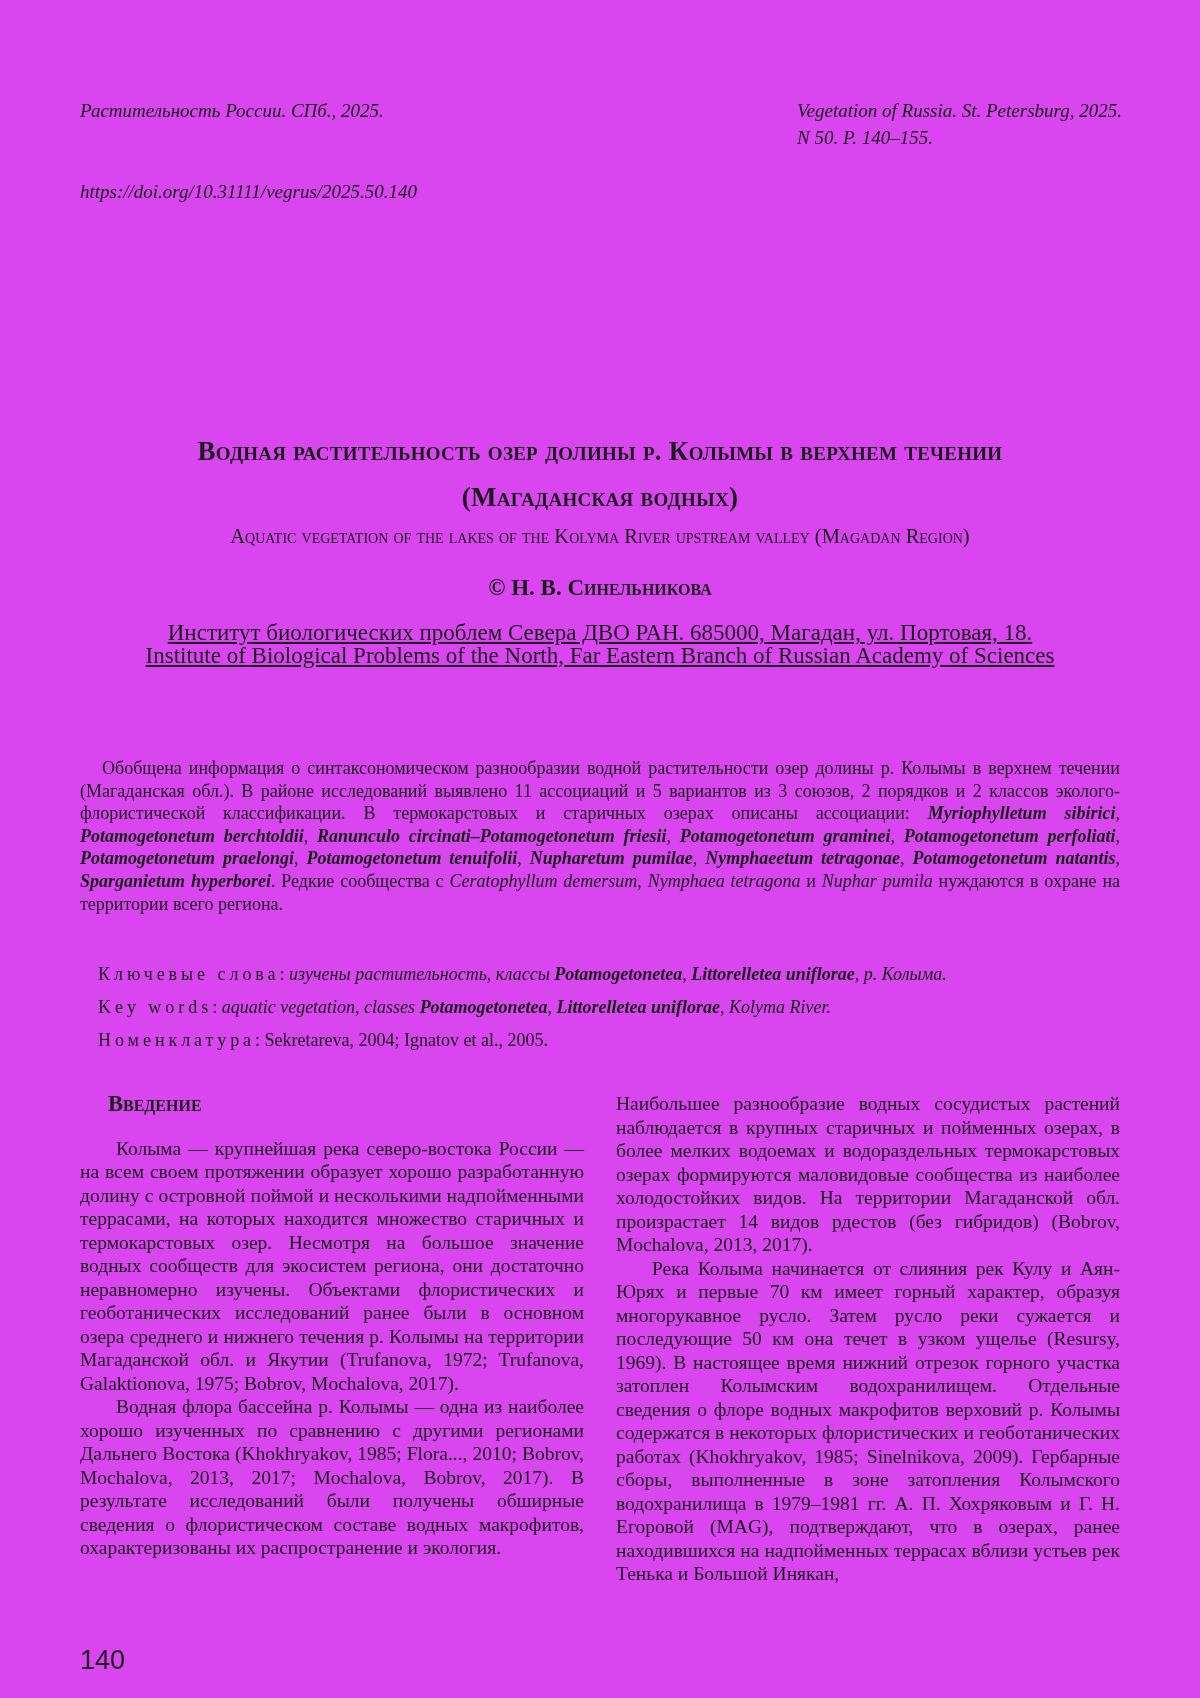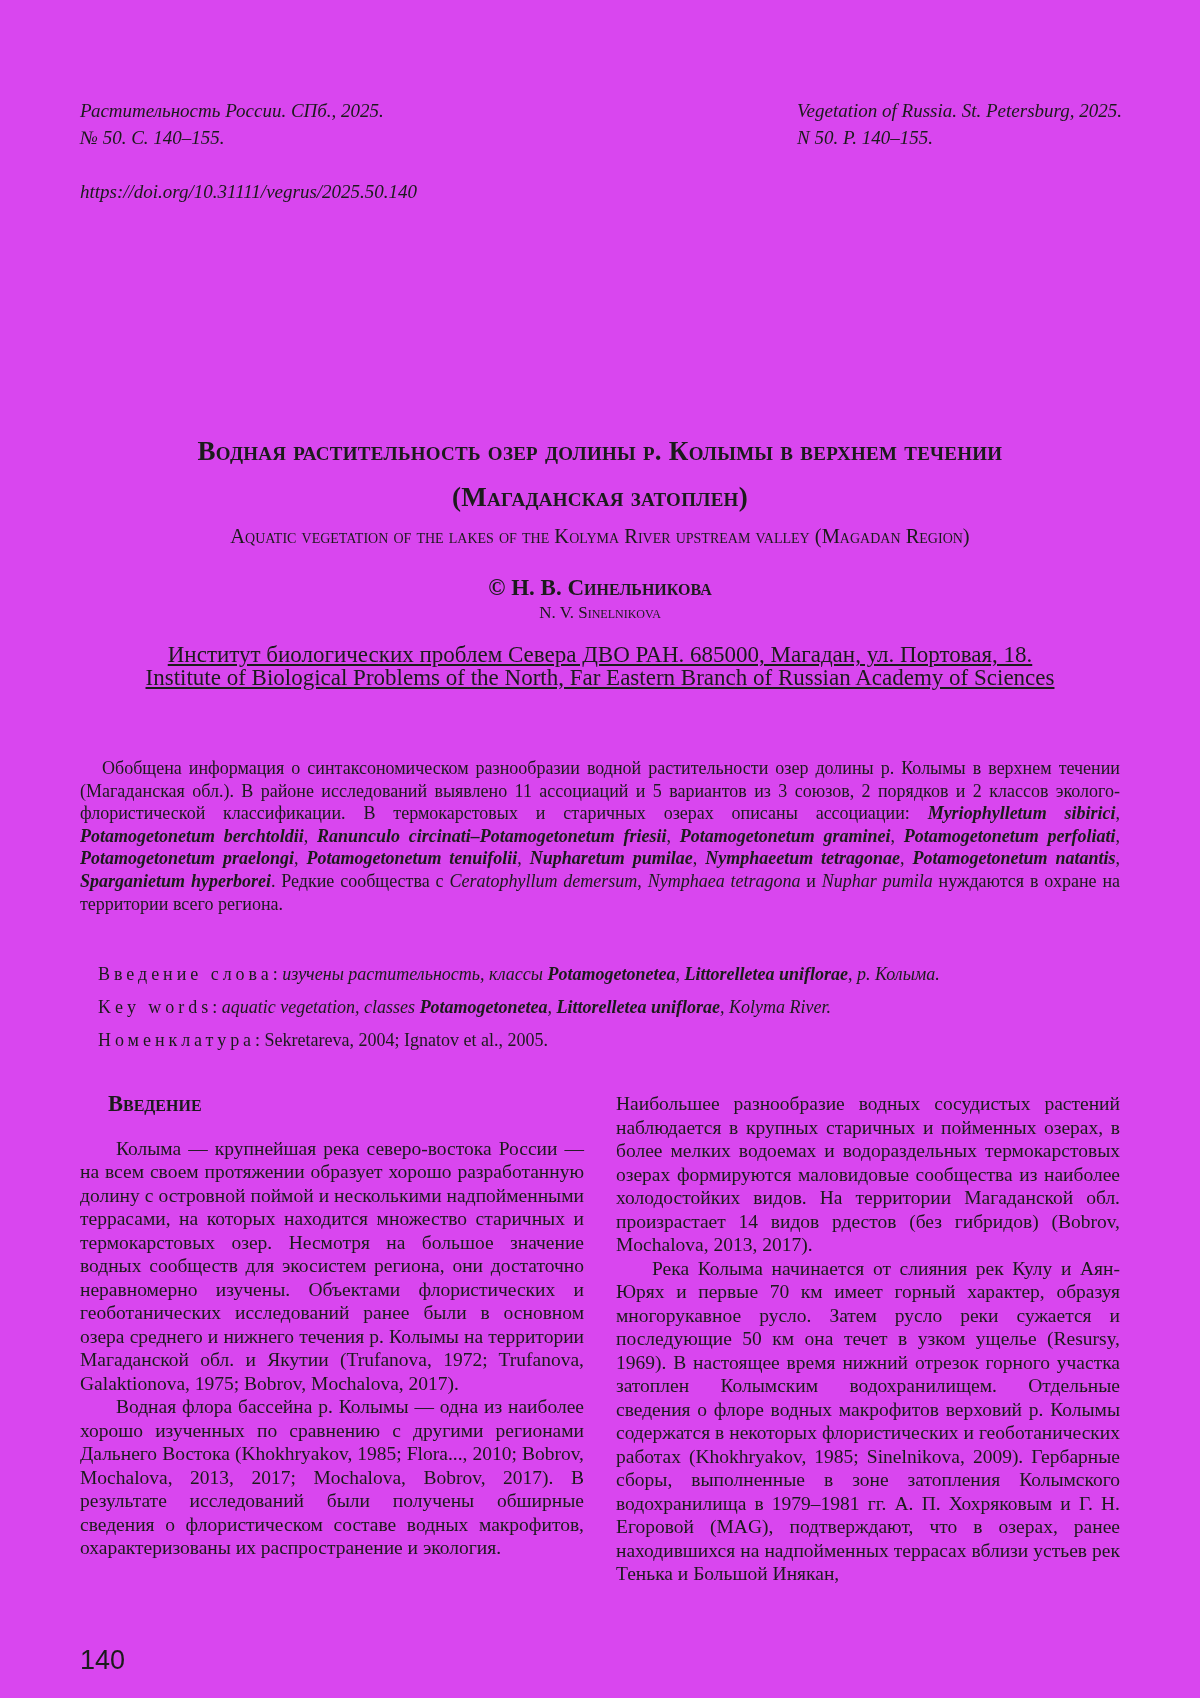--- a/index.html
+++ b/index.html
@@ -149,46 +149,44 @@
   }
 </style>
 </head>
 <body>
 
 <div class="page">
 
   <div class="journal-header">
     <div class="left">
       <div>Растительность России. СПб., 2025.</div>
-      <div>№ 50. С. 140–155.</div>
     </div>
     <div class="right">
       <div>Vegetation of Russia. St. Petersburg, 2025.</div>
       <div>N 50. P. 140–155.</div>
     </div>
   </div>
 
   <div class="doi-line">https://doi.org/10.31111/vegrus/2025.50.140</div>
 
   <div class="title-block">
     <div class="title-ru">Водная растительность озер долины р. Колымы в верхнем течении</div>
-    <div class="title-ru">(Магаданская затоплен)</div>
+    <div class="title-ru">(Магаданская водных)</div>
     <div class="title-en">Aquatic vegetation of the lakes of the Kolyma River upstream valley (Magadan Region)</div>
     <div class="author-ru">© Н. В. Синельникова</div>
-    <div class="author-en">N. V. Sinelnikova</div>
     <div class="affiliation">
       <div>Институт биологических проблем Севера ДВО РАН. 685000, Магадан, ул. Портовая, 18.</div>
       <div>Institute of Biological Problems of the North, Far Eastern Branch of Russian Academy of Sciences</div>
     </div>
   </div>
 
   <div class="abstract"><span>Обобщена информация о синтаксономическом разнообразии водной растительности озер долины р. Колымы в верхнем течении (Магаданская обл.). В районе исследований выявлено 11 ассоциаций и 5 вариантов из 3 союзов, 2 порядков и 2 классов эколого-флористической классификации. В термокарстовых и старичных озерах описаны ассоциации: </span><span class="seg-bi">Myriophylletum sibirici</span><span>, </span><span class="seg-bi">Potamogetonetum berchtoldii</span><span>, </span><span class="seg-bi">Ranunculo circinati–Potamogetonetum friesii</span><span>, </span><span class="seg-bi">Potamogetonetum graminei</span><span>, </span><span class="seg-bi">Potamogetonetum perfoliati</span><span>, </span><span class="seg-bi">Potamogetonetum praelongi</span><span>, </span><span class="seg-bi">Potamogetonetum tenuifolii</span><span>, </span><span class="seg-bi">Nupharetum pumilae</span><span>, </span><span class="seg-bi">Nymphaeetum tetragonae</span><span>, </span><span class="seg-bi">Potamogetonetum natantis</span><span>, </span><span class="seg-bi">Sparganietum hyperborei</span><span>. Редкие сообщества с </span><span class="seg-i">Ceratophyllum demersum</span><span>, </span><span class="seg-i">Nymphaea tetragona</span><span> и </span><span class="seg-i">Nuphar pumila</span><span> нуждаются в охране на территории всего региона.</span></div>
 
   <div class="keywords-block">
-    <p class="kw-line"><span class="spaced-label">Введение слова</span><span><span>: </span><span class="seg-i">изучены растительность, классы </span><span class="seg-bi">Potamogetonetea</span><span class="seg-i">, </span><span class="seg-bi">Littorelletea uniflorae</span><span class="seg-i">, р. Колыма.</span></span></p>
+    <p class="kw-line"><span class="spaced-label">Ключевые слова</span><span><span>: </span><span class="seg-i">изучены растительность, классы </span><span class="seg-bi">Potamogetonetea</span><span class="seg-i">, </span><span class="seg-bi">Littorelletea uniflorae</span><span class="seg-i">, р. Колыма.</span></span></p>
     <p class="kw-line"><span class="spaced-label">Key words</span><span><span>: </span><span class="seg-i">aquatic vegetation, classes </span><span class="seg-bi">Potamogetonetea</span><span class="seg-i">, </span><span class="seg-bi">Littorelletea uniflorae</span><span class="seg-i">, Kolyma River.</span></span></p>
     <p class="kw-line"><span class="spaced-label">Номенклатура</span><span><span>: Sekretareva, 2004; Ignatov et al., 2005.</span></span></p>
   </div>
 
   <div class="columns">
     <div class="col">
       <h2 class="section-heading">Введение</h2>
       <p>Колыма — крупнейшая река северо-востока России — на всем своем протяжении образует хорошо разработанную долину с островной поймой и несколькими надпойменными террасами, на которых находится множество старичных и термокарстовых озер. Несмотря на большое значение водных сообществ для экосистем региона, они достаточно неравномерно изучены. Объектами флористических и геоботанических исследований ранее были в основном озера среднего и нижнего течения р. Колымы на территории Магаданской обл. и Якутии (Trufanova, 1972; Trufanova, Galaktionova, 1975; Bobrov, Mochalova, 2017).</p>
       <p>Водная флора бассейна р. Колымы — одна из наиболее хорошо изученных по сравнению с другими регионами Дальнего Востока (Khokhryakov, 1985; Flora..., 2010; Bobrov, Mochalova, 2013, 2017; Mochalova, Bobrov, 2017). В результате исследований были получены обширные сведения о флористическом составе водных макрофитов, охарактеризованы их распространение и экология.</p>
     </div>

